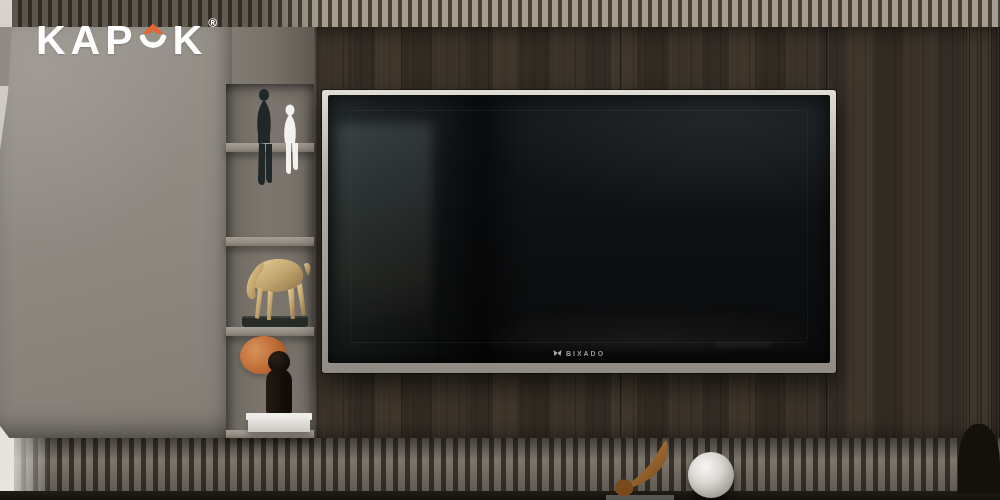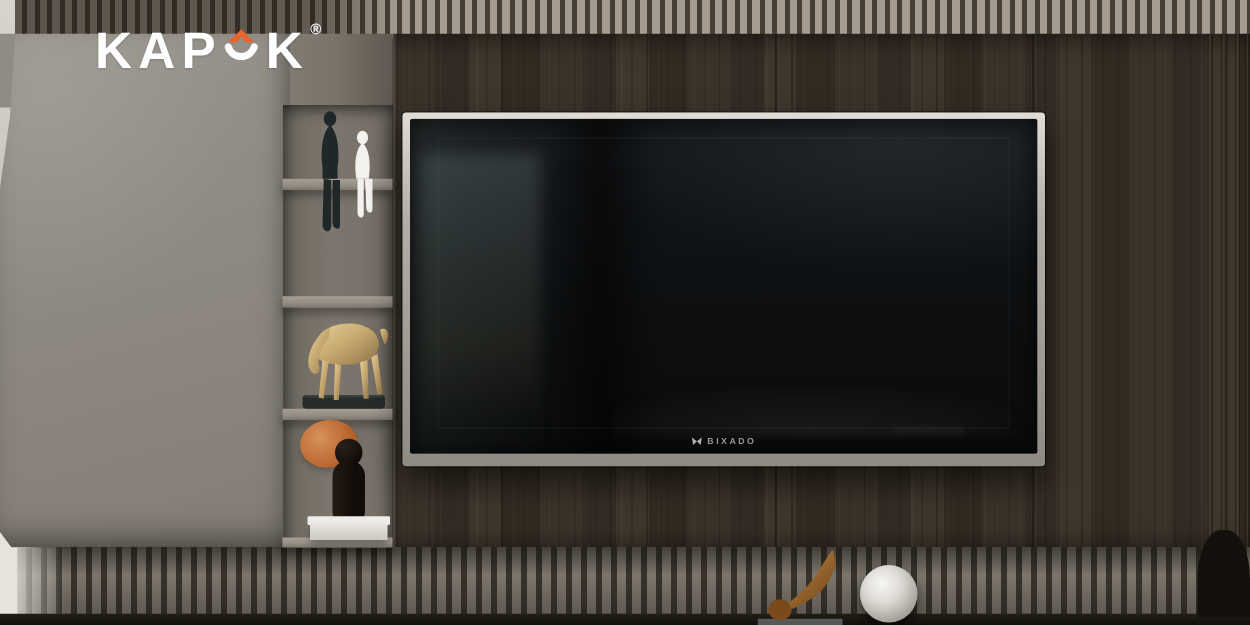--- a/index.html
+++ b/index.html
@@ -87,21 +87,21 @@
     filter:blur(3px);}
   .screen-inner-line{position:absolute;left:22px;right:22px;top:15px;bottom:20px;
     border:1px solid rgba(130,140,146,0.09);border-radius:2px;}
   .screen-smudge{position:absolute;right:58px;bottom:16px;width:58px;height:6px;
     background:rgba(255,255,255,0.045);filter:blur(2px);border-radius:3px;}
   .tv-logo{position:absolute;left:0;right:0;bottom:6px;display:flex;align-items:center;
     justify-content:center;gap:4px;}
   .tv-logo-text{font-size:7px;font-weight:bold;letter-spacing:2px;color:#9a9792;}
 
   
-  .brand{left:36px;top:20px;display:flex;align-items:flex-start;color:#fff;margin-left:40px;}
+  .brand{left:36px;top:20px;display:flex;align-items:flex-start;color:#fff;}
   .brand-letters{font-size:41px;font-weight:bold;letter-spacing:5px;line-height:1;
     text-shadow:0 1px 2px rgba(0,0,0,0.18);}
   .brand-o{width:32px;height:33px;margin:1px 4px 0 -1px;}
   .brand-reg{font-size:12px;font-weight:bold;margin:-4px 0 0 1px;}
 
   
   .figurines-svg{left:250px;top:86px;}
   .horse-svg{left:234px;top:242px;}
   .bubble{left:240px;top:336px;width:46px;height:38px;border-radius:50%;
     transform:rotate(-8deg);

